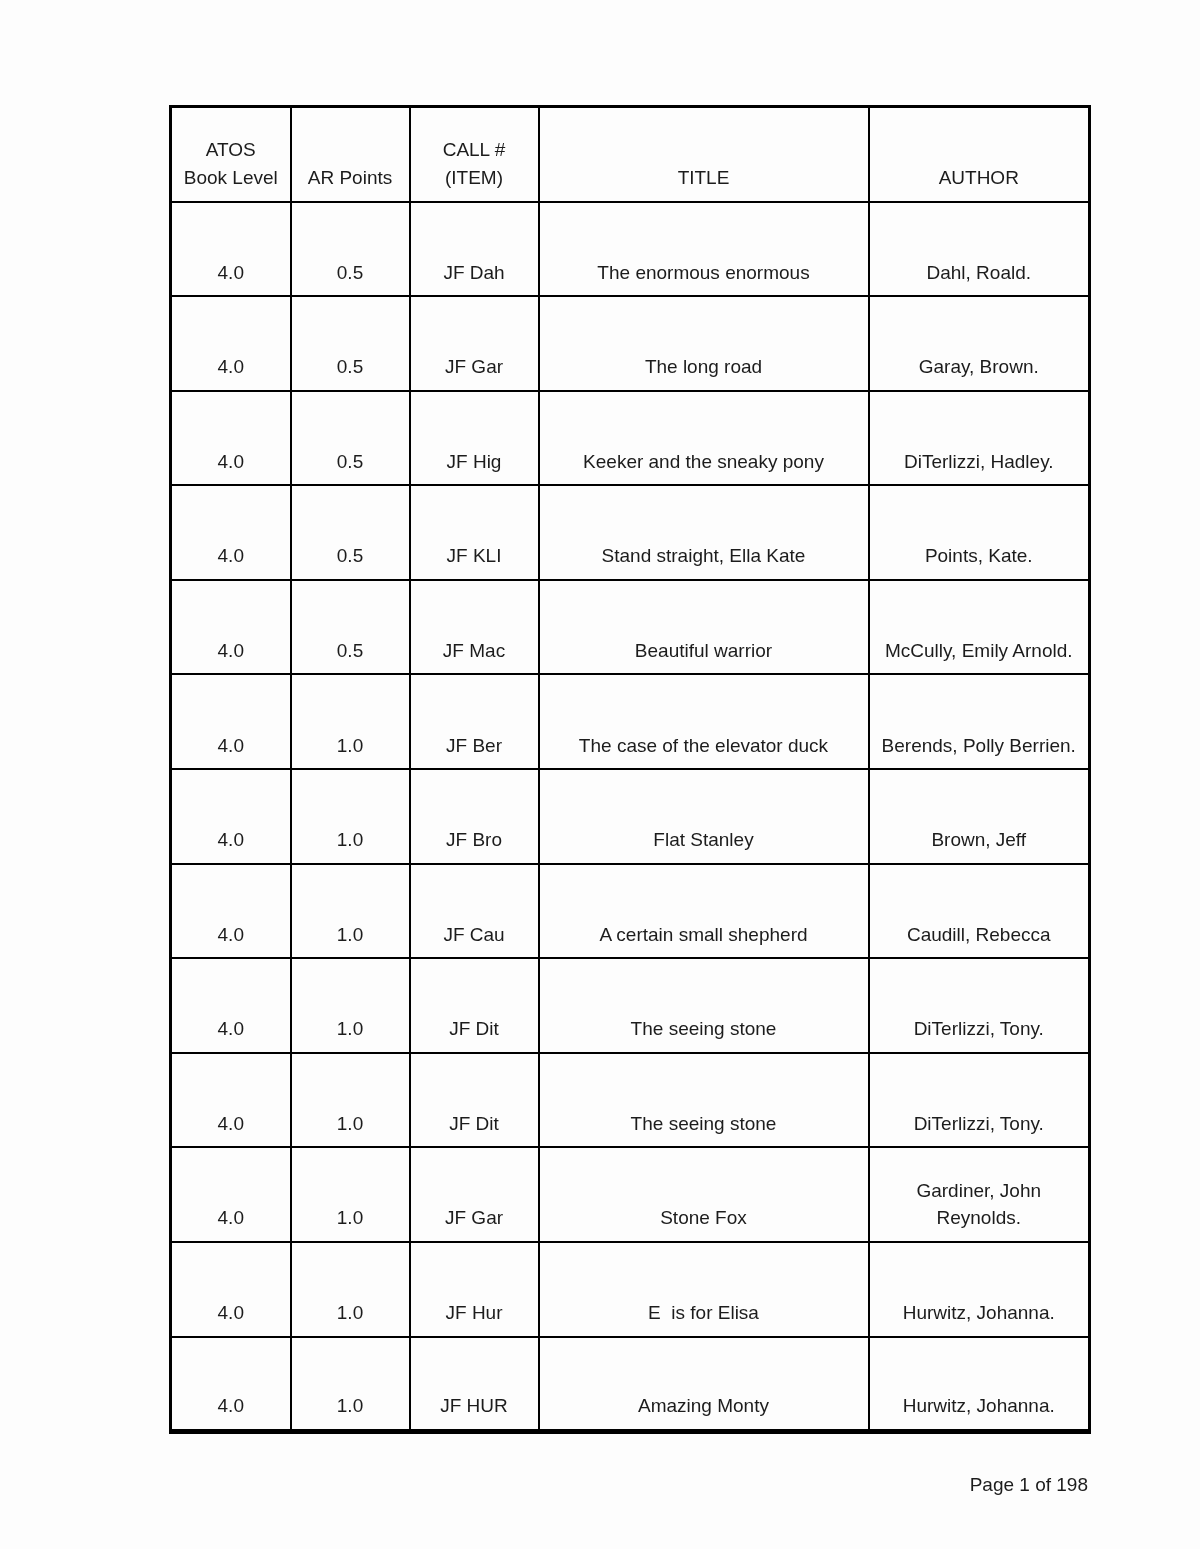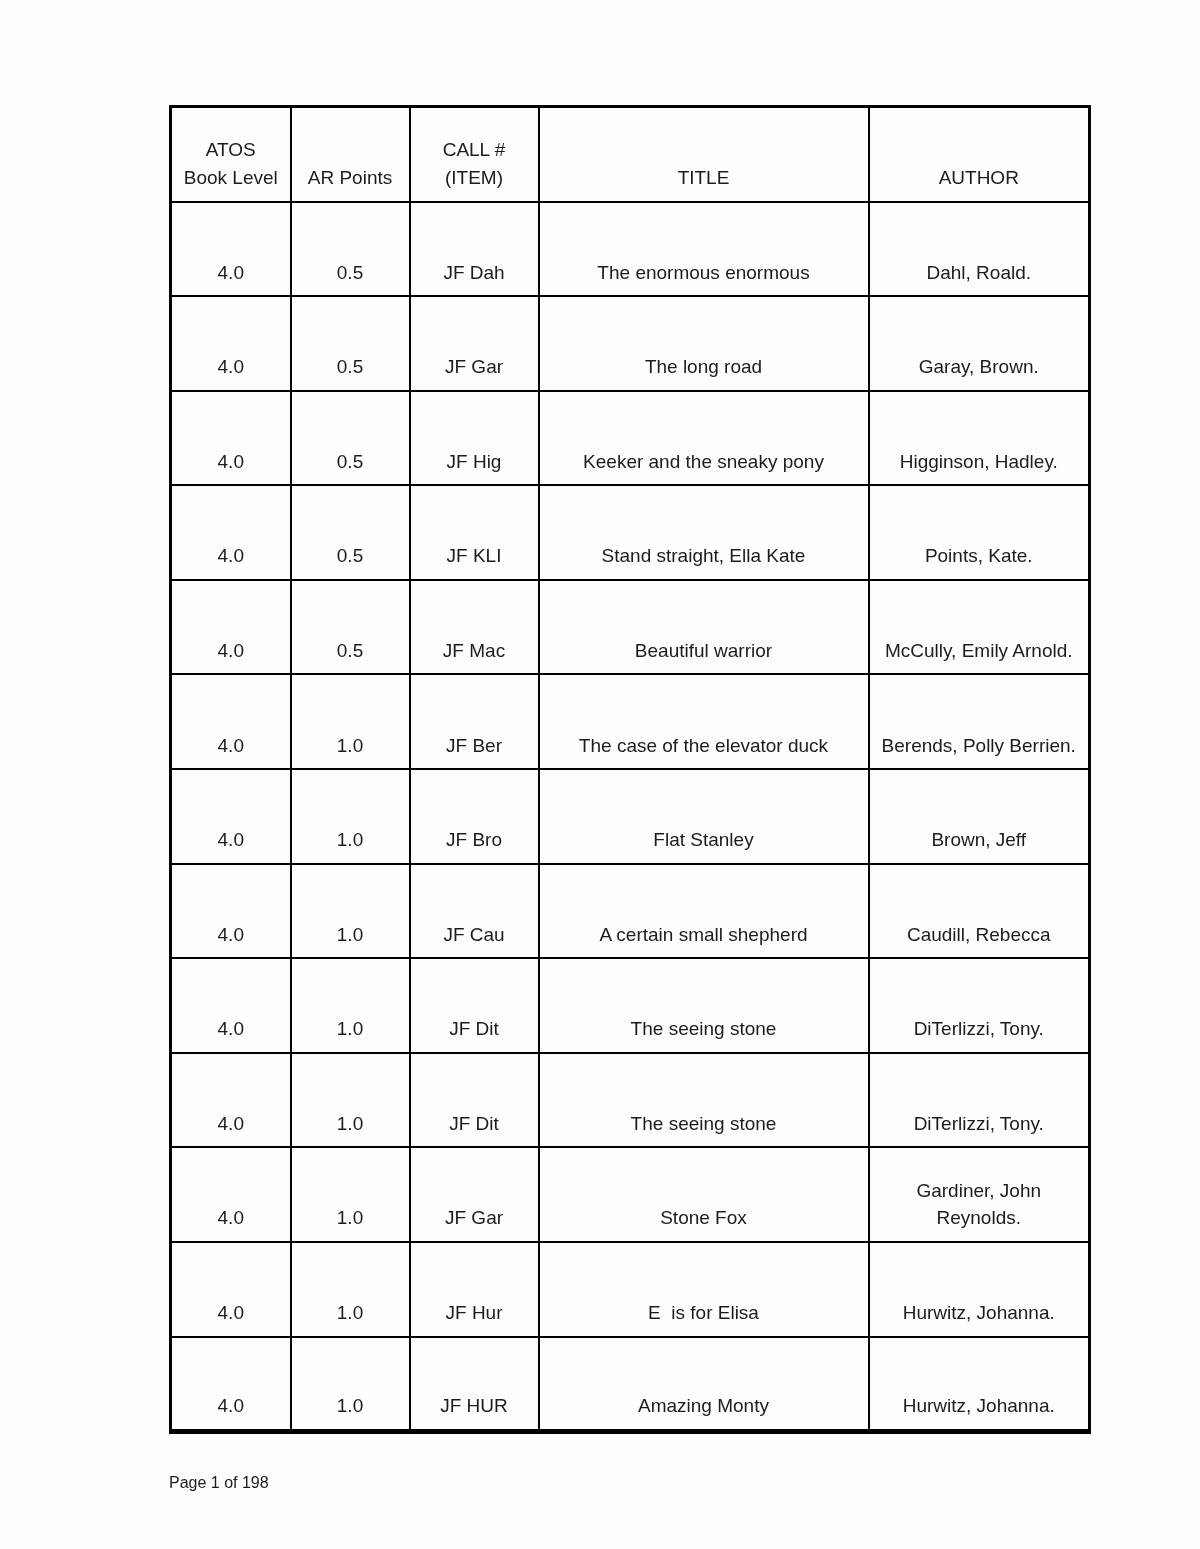--- a/index.html
+++ b/index.html
@@ -44,22 +44,22 @@
   col.c0 { width: 120px; }
   col.c1 { width: 119px; }
   col.c2 { width: 129px; }
   col.c3 { width: 330px; }
   col.c4 { width: 221px; }
   .footer {
     position: absolute;
     left: 169px;
     top: 1473px;
     width: 919px;
-    text-align: left;
-    font-size: 16px;
+    text-align: right;
+    font-size: 19px;
     line-height: 1.3;
   }
 </style>
 </head>
 <body>
 
 <div class="page">
   <table class="booklist">
     <colgroup>
         <col class="c0">
@@ -91,21 +91,21 @@
           <td class="c1">0.5</td>
           <td class="c2">JF Gar</td>
           <td class="c3">The long road</td>
           <td class="c4">Garay, Brown.</td>
         </tr>
         <tr>
           <td class="c0">4.0</td>
           <td class="c1">0.5</td>
           <td class="c2">JF Hig</td>
           <td class="c3">Keeker and the sneaky pony</td>
-          <td class="c4">Higginson, Hadley.</td>
+          <td class="c4">DiTerlizzi, Hadley.</td>
         </tr>
         <tr>
           <td class="c0">4.0</td>
           <td class="c1">0.5</td>
           <td class="c2">JF KLI</td>
           <td class="c3">Stand straight, Ella Kate</td>
           <td class="c4">Points, Kate.</td>
         </tr>
         <tr>
           <td class="c0">4.0</td>

